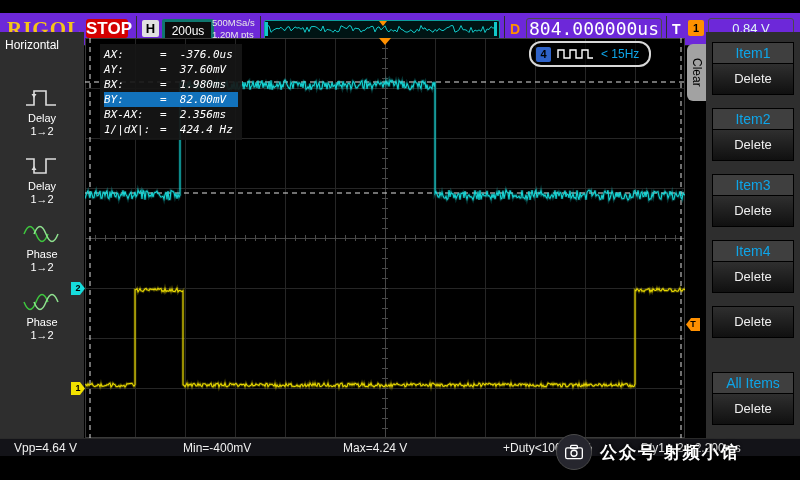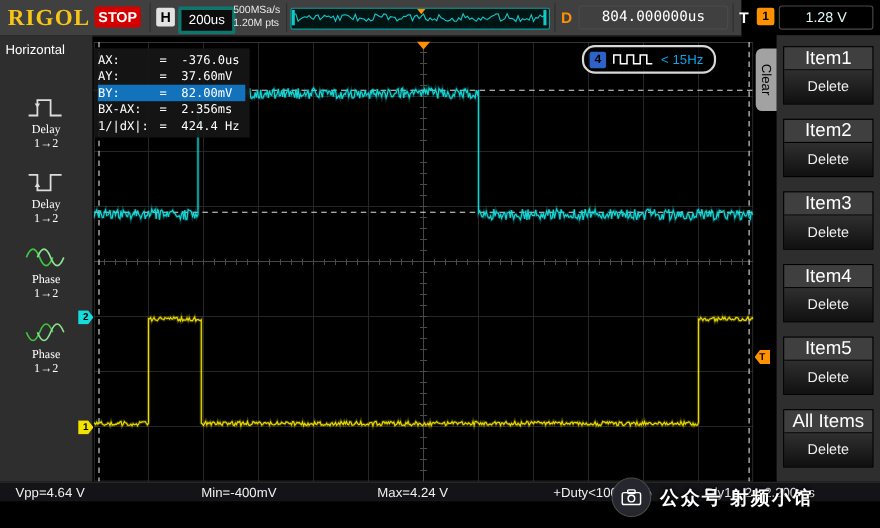--- a/index.html
+++ b/index.html
@@ -1,52 +1,52 @@
 <!DOCTYPE html>
 <html><head>
 <meta charset="utf-8">
 <style>
   html,body{margin:0;padding:0;}
   body{width:800px;height:480px;background:#000;position:relative;overflow:hidden;
        font-family:"Liberation Sans",sans-serif;-webkit-font-smoothing:antialiased;}
 
   
-  #topbar{position:absolute;left:0;top:0;width:674px;height:32px;background:#404040;border-bottom:1px solid #1c1c1c;}
+  #topbar{position:absolute;left:0;top:13px;width:800px;height:32px;background:#6d28d9;border-bottom:1px solid #1c1c1c;}
   .brand{position:absolute;left:7px;top:4px;font-family:"Liberation Serif",serif;font-weight:bold;
          font-size:21px;color:#f5c518;letter-spacing:1px;}
   .stopbtn{position:absolute;left:86px;top:6px;width:42px;height:19px;line-height:19px;text-align:center;
-           background:#d40000;color:#fff;font-weight:bold;font-size:13px;border-radius:3px;}
+           background:#d40000;color:#fff;font-weight:bold;font-size:17px;border-radius:3px;}
   .vdiv{position:absolute;top:3px;width:1px;height:26px;background:#2e2e2e;}
   .hbox{position:absolute;left:142px;top:7px;width:17px;height:17px;background:#e2e2e2;color:#000;
         font-weight:bold;font-size:13px;text-align:center;line-height:17px;border-radius:2px;}
   .tbbox{position:absolute;left:162px;top:6px;width:46px;height:19px;line-height:19px;text-align:center;
          background:#0c0c0c;border:3px solid #0f766e;border-radius:2px;color:#fff;font-size:12px;}
   .rate{position:absolute;left:212px;top:4px;font-size:9.5px;line-height:12px;color:#e8e8e8;}
   .preview{position:absolute;left:264px;top:7px;width:234px;height:18px;border:1px solid #0d9c9c;
            background:#001414;border-radius:2px;}
   .dlabel{position:absolute;left:510px;top:8px;color:#ff9000;font-weight:bold;font-size:14px;}
   .dbox{position:absolute;left:526px;top:5px;width:134px;height:20px;line-height:20px;text-align:center;
-        border:1px solid #4a4a4a;border-radius:3px;color:#fff;font-size:13px;font-family:"DejaVu Sans Mono",monospace;}
+        border:1px solid #4a4a4a;border-radius:3px;color:#fff;font-size:18px;font-family:"DejaVu Sans Mono",monospace;}
   .tlabel{position:absolute;left:672px;top:8px;color:#fff;font-weight:bold;font-size:14px;}
   .tsrc{position:absolute;left:688px;top:7px;width:16px;height:16px;background:#ff9000;border-radius:2px;
         color:#000;font-weight:bold;font-size:11px;text-align:center;line-height:16px;}
   .tbox{position:absolute;left:708px;top:5px;width:84px;height:20px;line-height:20px;text-align:center;
         border:1px solid #4a4a4a;border-radius:3px;color:#dff6f6;font-size:13px;}
 
   
   #sidebar{position:absolute;left:0;top:32px;width:84px;height:406px;background:#2e2e2e;}
   .sb-title{position:absolute;left:5px;top:6px;color:#fff;font-size:12px;}
-  .sb-item{position:absolute;left:0;width:84px;text-align:center;color:#fff;font-size:11px;line-height:13px;cursor:pointer;font-family:Liberation Serif, serif;}
+  .sb-item{position:absolute;left:0;width:84px;text-align:center;color:#fff;font-size:11px;line-height:13px;cursor:pointer;}
   .sb-item svg{display:block;margin:0 auto 2px auto;}
 
   
   #plot{position:absolute;left:85px;top:38px;width:600px;height:400px;background:#000;overflow:hidden;}
   #plot-svg{position:absolute;left:0;top:0;}
-  #readout{position:absolute;left:0;top:6px;width:134px;background:rgba(22,22,22,.92);
-           font-family:"DejaVu Sans Mono",monospace;font-size:11px;color:#fff;padding:3px 4px;}
+  #readout{position:absolute;left:15px;top:6px;width:134px;background:rgba(22,22,22,.92);
+           font-family:"DejaVu Sans Mono",monospace;font-size:11px;color:#fff;padding:3px 4px;font-style:italic;}
   .ro-row{height:15px;line-height:15px;white-space:pre;}
   .ro-row .lab{display:inline-block;width:56px;}
   .ro-row.hl{background:#1272bc;}
   #trigbadge{position:absolute;left:444px;top:3px;height:22px;display:flex;align-items:center;gap:6px;
              border:2px solid #d8d8d8;border-radius:12px;background:rgba(0,0,0,.65);padding:0 10px 0 5px;}
   .tb-ch{width:15px;height:15px;background:#2e62c8;border-radius:2px;color:#000;font-weight:bold;
          font-size:11px;text-align:center;line-height:15px;}
   .tb-freq{color:#0ea5e9;font-size:12px;}
 
   
@@ -56,21 +56,21 @@
   .tag.left{clip-path:polygon(36% 0,100% 0,100% 100%,36% 100%,0 50%);}
   #trig-top{position:absolute;left:379px;top:38px;width:0;height:0;z-index:5;
             border-left:6px solid transparent;border-right:6px solid transparent;border-top:7px solid #ff9000;}
 
   
   #rpanel{position:absolute;left:706px;top:32px;width:94px;height:406px;background:#2e2e2e;}
   #cleartab{position:absolute;left:687px;top:44px;width:19px;height:57px;background:#a2a2a2;color:#000;
             border-radius:6px 0 0 6px;writing-mode:vertical-rl;text-align:center;font-size:12px;
             line-height:19px;cursor:pointer;z-index:4;}
   .rp-group{position:absolute;left:712px;width:82px;border:1px solid #000;background:#1c1c1c;box-sizing:border-box;}
-  .rp-title{height:20px;line-height:20px;text-align:center;color:#ffffff;font-size:17px;background:#3f3f3f;
+  .rp-title{height:20px;line-height:20px;text-align:center;color:#0ea5e9;font-size:14px;background:#3f3f3f;
             border-bottom:1px solid #000;}
   .rp-btn{height:30px;line-height:30px;text-align:center;color:#eee;font-size:13px;
           background:linear-gradient(#2f2f2f,#101010);cursor:pointer;}
 
   
   #measbar{position:absolute;left:0;top:438px;width:800px;height:18px;background:#131318;border-top:1px solid #2a2a2a;box-sizing:border-box;}
   .meas{position:absolute;top:2px;color:#f0f0f0;font-size:12px;white-space:nowrap;}
   #chbar{position:absolute;left:0;top:456px;width:800px;height:24px;background:#000;}
 
   
@@ -100,21 +100,21 @@
         <rect x="229" y="1" width="3" height="14" fill="#11c9c9"></rect>
         <polygon points="114,0 122,0 118,5" fill="#ff9000"></polygon>
       </svg>
   </div>
   <div class="vdiv" style="left:504px"></div>
   <div class="dlabel">D</div>
   <div class="dbox">804.000000us</div>
   <div class="vdiv" style="left:666px"></div>
   <div class="tlabel">T</div>
   <div class="tsrc">1</div>
-  <div class="tbox">1.28 V</div>
+  <div class="tbox">0.84 V</div>
 </div>
 
 <div id="sidebar">
   <div class="sb-title">Horizontal</div>
 
   <div class="sb-item" style="top:54px">
     <svg width="40" height="24" viewBox="0 0 40 24">
       <path d="M4,19 H12 V5 H24 V19 H34" stroke="#ddd" stroke-width="1.6" fill="none"></path>
       <path d="M12,12 l-2.5,-4 h5 z" fill="#ddd"></path>
     </svg>
@@ -275,20 +275,21 @@
       <line x1="0" y1="44" x2="600" y2="44" stroke="#e0e0e0" stroke-width="1" stroke-dasharray="5,4"></line>
       <polyline points="0,160.5 1,157.3 2,154.5 3,152.7 4,156.6 5,160.0 6,153.4 7,156.3 8,159.8 9,159.6 10,154.7 11,152.7 12,157.8 13,157.5 14,156.2 15,152.9 16,160.3 17,160.3 18,154.2 19,154.1 20,157.7 21,154.3 22,152.8 23,159.8 24,160.8 25,153.5 26,159.7 27,153.1 28,155.2 29,154.9 30,158.3 31,158.9 32,154.8 33,155.9 34,161.0 35,158.4 36,156.1 37,157.1 38,152.3 39,158.4 40,153.4 41,156.8 42,158.0 43,160.7 44,157.8 45,155.5 46,154.2 47,161.0 48,158.0 49,157.7 50,153.8 51,158.7 52,157.1 53,152.1 54,154.8 55,153.8 56,152.4 57,161.0 58,152.4 59,153.4 60,161.8 61,153.4 62,152.9 63,154.6 64,158.7 65,157.2 66,158.3 67,154.5 68,159.1 69,155.3 70,154.3 71,154.4 72,153.1 73,155.4 74,156.0 75,157.8 76,159.0 77,158.7 78,158.2 79,161.2 80,156.6 81,154.0 82,161.4 83,153.0 84,161.5 85,161.3 86,152.6 87,153.1 88,153.4 89,154.6 90,158.6 91,155.3 92,160.6 93,156.0 94,159.2 95,157.2 95,45.7 96,46.2 97,43.2 98,44.2 99,51.3 100,45.8 101,49.1 102,51.1 103,44.0 104,47.7 105,42.4 106,48.6 107,47.6 108,48.8 109,46.2 110,44.9 111,51.6 112,49.0 113,51.4 114,49.1 115,44.5 116,51.2 117,50.7 118,51.2 119,51.8 120,43.1 121,47.1 122,43.3 123,43.7 124,44.9 125,44.6 126,45.1 127,45.8 128,48.4 129,47.5 130,48.3 131,45.5 132,42.6 133,48.3 134,44.7 135,44.8 136,49.0 137,47.8 138,48.8 139,45.9 140,45.7 141,47.6 142,42.3 143,50.9 144,51.5 145,50.1 146,51.0 147,45.9 148,50.8 149,43.7 150,50.7 151,51.1 152,43.7 153,51.1 154,51.2 155,48.5 156,46.7 157,48.3 158,44.2 159,51.1 160,44.3 161,48.0 162,48.6 163,44.0 164,43.0 165,51.7 166,48.6 167,47.5 168,42.8 169,49.1 170,48.9 171,44.3 172,50.0 173,42.5 174,50.7 175,47.2 176,45.3 177,42.4 178,49.8 179,44.6 180,47.8 181,45.0 182,47.8 183,50.8 184,43.5 185,51.4 186,42.3 187,51.8 188,47.4 189,49.7 190,48.7 191,48.4 192,45.8 193,48.8 194,46.7 195,43.5 196,51.8 197,46.4 198,49.4 199,43.3 200,42.0 201,43.4 202,46.5 203,48.6 204,50.0 205,50.7 206,44.2 207,46.0 208,50.6 209,44.0 210,44.3 211,44.8 212,44.3 213,47.3 214,44.8 215,45.2 216,48.8 217,44.4 218,49.8 219,43.5 220,44.1 221,51.3 222,50.4 223,48.9 224,50.6 225,45.6 226,51.8 227,49.0 228,47.1 229,47.9 230,44.4 231,43.4 232,49.8 233,47.2 234,44.9 235,50.8 236,51.1 237,50.2 238,44.0 239,44.7 240,48.9 241,44.7 242,51.2 243,45.3 244,46.4 245,49.7 246,49.1 247,44.3 248,48.5 249,47.8 250,46.8 251,51.7 252,44.3 253,47.1 254,42.8 255,47.7 256,47.2 257,49.6 258,43.0 259,47.9 260,45.8 261,47.0 262,49.9 263,45.6 264,45.2 265,46.6 266,50.9 267,48.2 268,43.3 269,44.2 270,47.3 271,49.9 272,49.9 273,48.5 274,46.9 275,46.7 276,43.5 277,42.7 278,49.6 279,50.4 280,42.8 281,42.1 282,51.0 283,45.7 284,47.5 285,45.0 286,47.2 287,50.7 288,47.3 289,46.3 290,44.8 291,47.8 292,45.5 293,43.3 294,45.4 295,46.5 296,44.4 297,45.7 298,49.7 299,44.7 300,46.3 301,43.0 302,46.5 303,43.7 304,48.4 305,42.1 306,43.9 307,42.3 308,43.5 309,47.6 310,46.2 311,43.1 312,46.6 313,51.4 314,42.6 315,44.0 316,45.7 317,43.3 318,49.8 319,44.5 320,49.7 321,49.4 322,45.4 323,47.6 324,50.6 325,51.6 326,50.6 327,47.8 328,49.3 329,45.1 330,43.0 331,44.7 332,45.2 333,48.7 334,44.6 335,48.6 336,50.5 337,43.1 338,42.9 339,45.9 340,44.2 341,50.7 342,46.5 343,51.3 344,50.7 345,48.7 346,49.3 347,50.9 348,44.0 349,47.7 350,43.8 350,155.6 351,153.8 352,156.1 353,158.8 354,159.2 355,155.2 356,157.6 357,154.2 358,157.7 359,159.9 360,160.3 361,158.2 362,161.6 363,160.6 364,152.1 365,158.8 366,154.0 367,155.9 368,155.6 369,160.2 370,156.2 371,160.5 372,158.2 373,156.1 374,155.7 375,161.6 376,155.4 377,155.4 378,154.5 379,160.0 380,153.1 381,157.8 382,161.2 383,157.6 384,156.8 385,158.9 386,158.7 387,159.6 388,161.7 389,158.5 390,152.3 391,157.2 392,161.0 393,153.5 394,161.9 395,152.4 396,161.4 397,157.1 398,155.8 399,157.8 400,157.8 401,158.0 402,152.8 403,157.9 404,157.7 405,158.7 406,161.1 407,156.0 408,159.9 409,155.7 410,161.2 411,157.1 412,154.0 413,157.9 414,152.4 415,155.4 416,160.9 417,160.1 418,152.6 419,160.6 420,156.2 421,152.0 422,154.1 423,155.1 424,161.4 425,152.4 426,155.0 427,155.5 428,159.5 429,157.2 430,158.5 431,157.2 432,159.5 433,159.2 434,158.1 435,160.1 436,159.9 437,152.2 438,159.8 439,159.8 440,160.9 441,156.6 442,161.3 443,158.3 444,153.2 445,161.9 446,157.6 447,152.2 448,157.1 449,159.0 450,153.7 451,152.1 452,159.7 453,156.5 454,154.6 455,156.1 456,152.6 457,156.9 458,156.0 459,158.2 460,156.9 461,159.0 462,160.2 463,154.9 464,159.7 465,160.4 466,158.1 467,156.6 468,159.4 469,157.3 470,152.3 471,160.8 472,154.9 473,154.0 474,158.1 475,154.3 476,155.0 477,160.8 478,157.1 479,156.0 480,152.7 481,158.9 482,156.1 483,156.4 484,159.9 485,152.7 486,160.3 487,158.8 488,155.6 489,159.9 490,159.6 491,160.8 492,152.4 493,158.7 494,161.8 495,154.2 496,159.1 497,157.4 498,156.8 499,155.6 500,156.7 501,161.8 502,154.5 503,152.8 504,152.1 505,153.5 506,152.4 507,157.8 508,156.4 509,155.7 510,152.4 511,158.0 512,156.9 513,156.8 514,158.0 515,161.5 516,161.1 517,156.7 518,161.4 519,154.6 520,153.1 521,155.0 522,155.1 523,152.3 524,162.0 525,160.4 526,156.9 527,153.1 528,156.0 529,161.1 530,159.2 531,154.3 532,158.9 533,155.0 534,159.5 535,154.0 536,158.1 537,160.7 538,160.7 539,160.4 540,156.3 541,156.8 542,160.0 543,162.0 544,160.8 545,155.4 546,160.0 547,159.0 548,159.2 549,153.1 550,152.6 551,155.9 552,158.0 553,152.4 554,157.4 555,161.2 556,154.8 557,153.8 558,158.5 559,158.2 560,153.5 561,159.0 562,153.2 563,154.8 564,162.0 565,160.9 566,161.0 567,155.9 568,158.6 569,153.2 570,153.7 571,154.4 572,154.0 573,153.7 574,158.1 575,160.6 576,161.2 577,155.5 578,155.4 579,156.5 580,153.5 581,154.8 582,154.9 583,160.1 584,157.6 585,153.2 586,156.8 587,154.3 588,161.6 589,161.2 590,156.7 591,154.9 592,157.9 593,158.6 594,157.1 595,153.3 596,159.6 597,161.2 598,155.1 599,156.5 600,157.1" fill="none" stroke="#16dcdc" stroke-width="3" opacity="0.22"></polyline>
       <polyline points="0,160.5 1,157.3 2,154.5 3,152.7 4,156.6 5,160.0 6,153.4 7,156.3 8,159.8 9,159.6 10,154.7 11,152.7 12,157.8 13,157.5 14,156.2 15,152.9 16,160.3 17,160.3 18,154.2 19,154.1 20,157.7 21,154.3 22,152.8 23,159.8 24,160.8 25,153.5 26,159.7 27,153.1 28,155.2 29,154.9 30,158.3 31,158.9 32,154.8 33,155.9 34,161.0 35,158.4 36,156.1 37,157.1 38,152.3 39,158.4 40,153.4 41,156.8 42,158.0 43,160.7 44,157.8 45,155.5 46,154.2 47,161.0 48,158.0 49,157.7 50,153.8 51,158.7 52,157.1 53,152.1 54,154.8 55,153.8 56,152.4 57,161.0 58,152.4 59,153.4 60,161.8 61,153.4 62,152.9 63,154.6 64,158.7 65,157.2 66,158.3 67,154.5 68,159.1 69,155.3 70,154.3 71,154.4 72,153.1 73,155.4 74,156.0 75,157.8 76,159.0 77,158.7 78,158.2 79,161.2 80,156.6 81,154.0 82,161.4 83,153.0 84,161.5 85,161.3 86,152.6 87,153.1 88,153.4 89,154.6 90,158.6 91,155.3 92,160.6 93,156.0 94,159.2 95,157.2 95,45.7 96,46.2 97,43.2 98,44.2 99,51.3 100,45.8 101,49.1 102,51.1 103,44.0 104,47.7 105,42.4 106,48.6 107,47.6 108,48.8 109,46.2 110,44.9 111,51.6 112,49.0 113,51.4 114,49.1 115,44.5 116,51.2 117,50.7 118,51.2 119,51.8 120,43.1 121,47.1 122,43.3 123,43.7 124,44.9 125,44.6 126,45.1 127,45.8 128,48.4 129,47.5 130,48.3 131,45.5 132,42.6 133,48.3 134,44.7 135,44.8 136,49.0 137,47.8 138,48.8 139,45.9 140,45.7 141,47.6 142,42.3 143,50.9 144,51.5 145,50.1 146,51.0 147,45.9 148,50.8 149,43.7 150,50.7 151,51.1 152,43.7 153,51.1 154,51.2 155,48.5 156,46.7 157,48.3 158,44.2 159,51.1 160,44.3 161,48.0 162,48.6 163,44.0 164,43.0 165,51.7 166,48.6 167,47.5 168,42.8 169,49.1 170,48.9 171,44.3 172,50.0 173,42.5 174,50.7 175,47.2 176,45.3 177,42.4 178,49.8 179,44.6 180,47.8 181,45.0 182,47.8 183,50.8 184,43.5 185,51.4 186,42.3 187,51.8 188,47.4 189,49.7 190,48.7 191,48.4 192,45.8 193,48.8 194,46.7 195,43.5 196,51.8 197,46.4 198,49.4 199,43.3 200,42.0 201,43.4 202,46.5 203,48.6 204,50.0 205,50.7 206,44.2 207,46.0 208,50.6 209,44.0 210,44.3 211,44.8 212,44.3 213,47.3 214,44.8 215,45.2 216,48.8 217,44.4 218,49.8 219,43.5 220,44.1 221,51.3 222,50.4 223,48.9 224,50.6 225,45.6 226,51.8 227,49.0 228,47.1 229,47.9 230,44.4 231,43.4 232,49.8 233,47.2 234,44.9 235,50.8 236,51.1 237,50.2 238,44.0 239,44.7 240,48.9 241,44.7 242,51.2 243,45.3 244,46.4 245,49.7 246,49.1 247,44.3 248,48.5 249,47.8 250,46.8 251,51.7 252,44.3 253,47.1 254,42.8 255,47.7 256,47.2 257,49.6 258,43.0 259,47.9 260,45.8 261,47.0 262,49.9 263,45.6 264,45.2 265,46.6 266,50.9 267,48.2 268,43.3 269,44.2 270,47.3 271,49.9 272,49.9 273,48.5 274,46.9 275,46.7 276,43.5 277,42.7 278,49.6 279,50.4 280,42.8 281,42.1 282,51.0 283,45.7 284,47.5 285,45.0 286,47.2 287,50.7 288,47.3 289,46.3 290,44.8 291,47.8 292,45.5 293,43.3 294,45.4 295,46.5 296,44.4 297,45.7 298,49.7 299,44.7 300,46.3 301,43.0 302,46.5 303,43.7 304,48.4 305,42.1 306,43.9 307,42.3 308,43.5 309,47.6 310,46.2 311,43.1 312,46.6 313,51.4 314,42.6 315,44.0 316,45.7 317,43.3 318,49.8 319,44.5 320,49.7 321,49.4 322,45.4 323,47.6 324,50.6 325,51.6 326,50.6 327,47.8 328,49.3 329,45.1 330,43.0 331,44.7 332,45.2 333,48.7 334,44.6 335,48.6 336,50.5 337,43.1 338,42.9 339,45.9 340,44.2 341,50.7 342,46.5 343,51.3 344,50.7 345,48.7 346,49.3 347,50.9 348,44.0 349,47.7 350,43.8 350,155.6 351,153.8 352,156.1 353,158.8 354,159.2 355,155.2 356,157.6 357,154.2 358,157.7 359,159.9 360,160.3 361,158.2 362,161.6 363,160.6 364,152.1 365,158.8 366,154.0 367,155.9 368,155.6 369,160.2 370,156.2 371,160.5 372,158.2 373,156.1 374,155.7 375,161.6 376,155.4 377,155.4 378,154.5 379,160.0 380,153.1 381,157.8 382,161.2 383,157.6 384,156.8 385,158.9 386,158.7 387,159.6 388,161.7 389,158.5 390,152.3 391,157.2 392,161.0 393,153.5 394,161.9 395,152.4 396,161.4 397,157.1 398,155.8 399,157.8 400,157.8 401,158.0 402,152.8 403,157.9 404,157.7 405,158.7 406,161.1 407,156.0 408,159.9 409,155.7 410,161.2 411,157.1 412,154.0 413,157.9 414,152.4 415,155.4 416,160.9 417,160.1 418,152.6 419,160.6 420,156.2 421,152.0 422,154.1 423,155.1 424,161.4 425,152.4 426,155.0 427,155.5 428,159.5 429,157.2 430,158.5 431,157.2 432,159.5 433,159.2 434,158.1 435,160.1 436,159.9 437,152.2 438,159.8 439,159.8 440,160.9 441,156.6 442,161.3 443,158.3 444,153.2 445,161.9 446,157.6 447,152.2 448,157.1 449,159.0 450,153.7 451,152.1 452,159.7 453,156.5 454,154.6 455,156.1 456,152.6 457,156.9 458,156.0 459,158.2 460,156.9 461,159.0 462,160.2 463,154.9 464,159.7 465,160.4 466,158.1 467,156.6 468,159.4 469,157.3 470,152.3 471,160.8 472,154.9 473,154.0 474,158.1 475,154.3 476,155.0 477,160.8 478,157.1 479,156.0 480,152.7 481,158.9 482,156.1 483,156.4 484,159.9 485,152.7 486,160.3 487,158.8 488,155.6 489,159.9 490,159.6 491,160.8 492,152.4 493,158.7 494,161.8 495,154.2 496,159.1 497,157.4 498,156.8 499,155.6 500,156.7 501,161.8 502,154.5 503,152.8 504,152.1 505,153.5 506,152.4 507,157.8 508,156.4 509,155.7 510,152.4 511,158.0 512,156.9 513,156.8 514,158.0 515,161.5 516,161.1 517,156.7 518,161.4 519,154.6 520,153.1 521,155.0 522,155.1 523,152.3 524,162.0 525,160.4 526,156.9 527,153.1 528,156.0 529,161.1 530,159.2 531,154.3 532,158.9 533,155.0 534,159.5 535,154.0 536,158.1 537,160.7 538,160.7 539,160.4 540,156.3 541,156.8 542,160.0 543,162.0 544,160.8 545,155.4 546,160.0 547,159.0 548,159.2 549,153.1 550,152.6 551,155.9 552,158.0 553,152.4 554,157.4 555,161.2 556,154.8 557,153.8 558,158.5 559,158.2 560,153.5 561,159.0 562,153.2 563,154.8 564,162.0 565,160.9 566,161.0 567,155.9 568,158.6 569,153.2 570,153.7 571,154.4 572,154.0 573,153.7 574,158.1 575,160.6 576,161.2 577,155.5 578,155.4 579,156.5 580,153.5 581,154.8 582,154.9 583,160.1 584,157.6 585,153.2 586,156.8 587,154.3 588,161.6 589,161.2 590,156.7 591,154.9 592,157.9 593,158.6 594,157.1 595,153.3 596,159.6 597,161.2 598,155.1 599,156.5 600,157.1" fill="none" stroke="#16dcdc" stroke-width="1.1" opacity="0.95"></polyline>
       <polyline points="0,346.8 1,346.6 2,347.9 3,345.8 4,347.6 5,346.5 6,346.5 7,345.3 8,347.5 9,348.2 10,348.6 11,347.9 12,347.9 13,346.5 14,346.8 15,348.8 16,345.7 17,348.5 18,348.0 19,348.2 20,347.6 21,347.7 22,346.6 23,347.1 24,345.6 25,345.1 26,349.0 27,347.7 28,345.3 29,346.3 30,346.6 31,348.5 32,348.6 33,348.5 34,347.6 35,349.0 36,347.2 37,348.1 38,347.9 39,347.3 40,349.0 41,347.5 42,345.5 43,346.1 44,345.6 45,345.6 46,345.4 47,345.3 48,346.8 49,348.2 50,346.6 50,251.7 51,251.8 52,250.7 53,253.9 54,252.2 55,250.6 56,252.7 57,253.0 58,253.6 59,252.2 60,250.9 61,250.5 62,251.9 63,252.0 64,252.6 65,250.9 66,251.1 67,251.6 68,251.0 69,252.0 70,250.7 71,251.9 72,252.0 73,250.2 74,251.5 75,250.8 76,250.6 77,253.6 78,252.5 79,253.8 80,250.4 81,253.7 82,252.7 83,253.1 84,253.1 85,251.2 86,253.4 87,250.9 88,253.5 89,253.4 90,253.6 91,251.9 92,250.2 93,254.0 94,252.6 95,252.5 96,253.0 97,253.6 98,252.7 98,346.7 99,347.5 100,348.7 101,346.9 102,345.1 103,348.3 104,346.1 105,347.1 106,345.9 107,348.4 108,345.9 109,345.5 110,346.3 111,348.0 112,347.9 113,345.4 114,347.6 115,346.0 116,348.0 117,348.7 118,345.8 119,345.8 120,345.7 121,346.5 122,348.2 123,346.7 124,347.6 125,346.2 126,345.3 127,348.4 128,348.9 129,346.5 130,348.1 131,345.5 132,345.9 133,345.0 134,349.0 135,346.5 136,345.6 137,347.8 138,347.2 139,347.9 140,345.1 141,348.3 142,348.9 143,348.1 144,347.7 145,345.2 146,345.6 147,346.8 148,345.9 149,347.2 150,345.9 151,345.5 152,346.5 153,348.5 154,347.8 155,346.4 156,346.1 157,347.0 158,346.4 159,346.4 160,348.4 161,345.6 162,347.4 163,347.9 164,348.3 165,347.8 166,347.3 167,345.3 168,347.9 169,347.6 170,347.4 171,345.9 172,346.8 173,346.9 174,347.4 175,345.6 176,345.7 177,346.3 178,347.2 179,346.8 180,348.3 181,345.3 182,345.5 183,348.6 184,347.3 185,345.9 186,346.6 187,346.1 188,347.2 189,348.1 190,345.6 191,348.9 192,346.9 193,348.5 194,348.9 195,346.7 196,348.6 197,347.4 198,347.1 199,347.5 200,348.6 201,345.4 202,347.4 203,347.9 204,345.8 205,346.5 206,345.5 207,348.5 208,348.1 209,348.7 210,348.3 211,348.2 212,346.9 213,348.4 214,347.8 215,348.9 216,346.7 217,346.3 218,348.4 219,347.7 220,346.0 221,348.6 222,347.8 223,346.3 224,348.3 225,345.1 226,346.7 227,347.9 228,345.4 229,347.4 230,345.2 231,347.8 232,348.2 233,345.4 234,345.6 235,348.5 236,348.5 237,347.9 238,346.8 239,345.1 240,347.0 241,348.1 242,347.9 243,345.2 244,348.6 245,347.7 246,347.8 247,348.7 248,348.2 249,347.5 250,348.4 251,346.6 252,346.1 253,346.0 254,349.0 255,346.2 256,345.3 257,345.1 258,348.6 259,348.0 260,347.4 261,348.9 262,348.5 263,345.5 264,345.4 265,347.0 266,345.7 267,347.3 268,345.6 269,347.0 270,345.2 271,345.7 272,346.7 273,345.8 274,348.8 275,348.1 276,347.2 277,345.0 278,347.4 279,345.4 280,348.4 281,348.6 282,348.3 283,348.9 284,346.1 285,347.4 286,345.1 287,348.0 288,347.9 289,348.9 290,348.0 291,347.2 292,347.8 293,345.3 294,346.3 295,348.8 296,346.7 297,347.1 298,348.2 299,348.8 300,348.0 301,346.5 302,348.4 303,348.1 304,346.8 305,348.6 306,345.8 307,348.8 308,346.5 309,346.0 310,346.8 311,346.4 312,345.3 313,346.4 314,346.7 315,347.0 316,347.2 317,347.4 318,346.4 319,345.9 320,348.8 321,348.3 322,345.5 323,347.0 324,346.9 325,346.9 326,345.4 327,347.2 328,345.6 329,345.7 330,346.2 331,347.7 332,346.5 333,346.5 334,345.9 335,345.3 336,347.9 337,347.7 338,346.3 339,347.0 340,347.6 341,346.4 342,347.0 343,348.3 344,347.8 345,345.3 346,348.7 347,345.2 348,345.1 349,346.1 350,346.5 351,348.0 352,346.2 353,347.9 354,346.4 355,348.3 356,345.9 357,346.2 358,348.3 359,348.4 360,347.6 361,347.6 362,348.3 363,346.8 364,346.3 365,345.4 366,347.6 367,346.1 368,346.0 369,346.2 370,348.7 371,346.4 372,346.5 373,347.8 374,346.4 375,345.3 376,347.1 377,347.6 378,347.3 379,348.8 380,346.9 381,348.1 382,347.3 383,345.0 384,347.9 385,348.3 386,346.8 387,347.9 388,349.0 389,345.5 390,347.4 391,347.0 392,347.6 393,346.9 394,345.0 395,345.6 396,348.5 397,347.1 398,345.3 399,346.1 400,347.2 401,345.5 402,345.9 403,346.3 404,345.1 405,345.5 406,346.5 407,346.1 408,347.3 409,346.0 410,345.7 411,348.3 412,346.1 413,346.5 414,345.3 415,347.6 416,346.6 417,347.3 418,345.4 419,347.1 420,345.5 421,346.1 422,346.5 423,345.7 424,346.1 425,348.0 426,345.0 427,347.8 428,348.2 429,347.3 430,346.2 431,347.4 432,347.0 433,347.7 434,346.0 435,345.6 436,347.5 437,345.9 438,346.0 439,346.6 440,345.8 441,348.2 442,346.1 443,346.9 444,348.5 445,346.2 446,347.6 447,347.7 448,346.5 449,348.2 450,348.0 451,348.3 452,347.2 453,347.6 454,348.3 455,347.3 456,345.5 457,348.6 458,347.0 459,349.0 460,348.2 461,348.9 462,347.3 463,345.1 464,345.6 465,345.8 466,346.7 467,345.5 468,347.2 469,345.5 470,346.5 471,345.6 472,345.9 473,347.7 474,346.4 475,346.1 476,348.8 477,348.7 478,345.5 479,346.1 480,345.9 481,348.5 482,348.9 483,348.2 484,347.4 485,346.0 486,345.7 487,345.9 488,348.9 489,346.6 490,347.1 491,345.8 492,346.4 493,348.3 494,345.5 495,348.3 496,348.8 497,347.0 498,348.4 499,345.7 500,347.9 501,345.2 502,348.1 503,346.5 504,347.5 505,346.1 506,346.1 507,347.2 508,348.1 509,348.1 510,346.9 511,346.6 512,347.3 513,347.5 514,345.7 515,346.0 516,347.0 517,348.5 518,347.2 519,345.9 520,347.9 521,346.4 522,348.1 523,347.8 524,347.0 525,347.1 526,345.5 527,348.2 528,347.3 529,347.1 530,347.4 531,346.3 532,347.8 533,348.1 534,345.1 535,347.4 536,348.8 537,345.4 538,347.5 539,346.2 540,346.3 541,345.5 542,345.8 543,347.6 544,348.6 545,346.7 546,348.8 547,347.4 548,348.6 549,348.4 550,346.0 550,252.1 551,252.8 552,250.7 553,251.8 554,253.4 555,251.8 556,251.3 557,253.3 558,252.7 559,253.7 560,252.2 561,251.8 562,251.4 563,250.9 564,250.5 565,253.9 566,251.9 567,253.6 568,250.7 569,251.8 570,252.5 571,252.4 572,250.2 573,252.0 574,250.5 575,252.8 576,252.9 577,251.4 578,250.6 579,252.0 580,252.8 581,252.2 582,252.8 583,252.4 584,250.8 585,250.7 586,251.2 587,253.5 588,253.4 589,253.3 590,251.8 591,252.8 592,253.3 593,253.3 594,251.6 595,250.1 596,252.7 597,253.0 598,251.6 599,250.9 600,252.1" fill="none" stroke="#f2e200" stroke-width="3" opacity="0.22"></polyline>
       <polyline points="0,346.8 1,346.6 2,347.9 3,345.8 4,347.6 5,346.5 6,346.5 7,345.3 8,347.5 9,348.2 10,348.6 11,347.9 12,347.9 13,346.5 14,346.8 15,348.8 16,345.7 17,348.5 18,348.0 19,348.2 20,347.6 21,347.7 22,346.6 23,347.1 24,345.6 25,345.1 26,349.0 27,347.7 28,345.3 29,346.3 30,346.6 31,348.5 32,348.6 33,348.5 34,347.6 35,349.0 36,347.2 37,348.1 38,347.9 39,347.3 40,349.0 41,347.5 42,345.5 43,346.1 44,345.6 45,345.6 46,345.4 47,345.3 48,346.8 49,348.2 50,346.6 50,251.7 51,251.8 52,250.7 53,253.9 54,252.2 55,250.6 56,252.7 57,253.0 58,253.6 59,252.2 60,250.9 61,250.5 62,251.9 63,252.0 64,252.6 65,250.9 66,251.1 67,251.6 68,251.0 69,252.0 70,250.7 71,251.9 72,252.0 73,250.2 74,251.5 75,250.8 76,250.6 77,253.6 78,252.5 79,253.8 80,250.4 81,253.7 82,252.7 83,253.1 84,253.1 85,251.2 86,253.4 87,250.9 88,253.5 89,253.4 90,253.6 91,251.9 92,250.2 93,254.0 94,252.6 95,252.5 96,253.0 97,253.6 98,252.7 98,346.7 99,347.5 100,348.7 101,346.9 102,345.1 103,348.3 104,346.1 105,347.1 106,345.9 107,348.4 108,345.9 109,345.5 110,346.3 111,348.0 112,347.9 113,345.4 114,347.6 115,346.0 116,348.0 117,348.7 118,345.8 119,345.8 120,345.7 121,346.5 122,348.2 123,346.7 124,347.6 125,346.2 126,345.3 127,348.4 128,348.9 129,346.5 130,348.1 131,345.5 132,345.9 133,345.0 134,349.0 135,346.5 136,345.6 137,347.8 138,347.2 139,347.9 140,345.1 141,348.3 142,348.9 143,348.1 144,347.7 145,345.2 146,345.6 147,346.8 148,345.9 149,347.2 150,345.9 151,345.5 152,346.5 153,348.5 154,347.8 155,346.4 156,346.1 157,347.0 158,346.4 159,346.4 160,348.4 161,345.6 162,347.4 163,347.9 164,348.3 165,347.8 166,347.3 167,345.3 168,347.9 169,347.6 170,347.4 171,345.9 172,346.8 173,346.9 174,347.4 175,345.6 176,345.7 177,346.3 178,347.2 179,346.8 180,348.3 181,345.3 182,345.5 183,348.6 184,347.3 185,345.9 186,346.6 187,346.1 188,347.2 189,348.1 190,345.6 191,348.9 192,346.9 193,348.5 194,348.9 195,346.7 196,348.6 197,347.4 198,347.1 199,347.5 200,348.6 201,345.4 202,347.4 203,347.9 204,345.8 205,346.5 206,345.5 207,348.5 208,348.1 209,348.7 210,348.3 211,348.2 212,346.9 213,348.4 214,347.8 215,348.9 216,346.7 217,346.3 218,348.4 219,347.7 220,346.0 221,348.6 222,347.8 223,346.3 224,348.3 225,345.1 226,346.7 227,347.9 228,345.4 229,347.4 230,345.2 231,347.8 232,348.2 233,345.4 234,345.6 235,348.5 236,348.5 237,347.9 238,346.8 239,345.1 240,347.0 241,348.1 242,347.9 243,345.2 244,348.6 245,347.7 246,347.8 247,348.7 248,348.2 249,347.5 250,348.4 251,346.6 252,346.1 253,346.0 254,349.0 255,346.2 256,345.3 257,345.1 258,348.6 259,348.0 260,347.4 261,348.9 262,348.5 263,345.5 264,345.4 265,347.0 266,345.7 267,347.3 268,345.6 269,347.0 270,345.2 271,345.7 272,346.7 273,345.8 274,348.8 275,348.1 276,347.2 277,345.0 278,347.4 279,345.4 280,348.4 281,348.6 282,348.3 283,348.9 284,346.1 285,347.4 286,345.1 287,348.0 288,347.9 289,348.9 290,348.0 291,347.2 292,347.8 293,345.3 294,346.3 295,348.8 296,346.7 297,347.1 298,348.2 299,348.8 300,348.0 301,346.5 302,348.4 303,348.1 304,346.8 305,348.6 306,345.8 307,348.8 308,346.5 309,346.0 310,346.8 311,346.4 312,345.3 313,346.4 314,346.7 315,347.0 316,347.2 317,347.4 318,346.4 319,345.9 320,348.8 321,348.3 322,345.5 323,347.0 324,346.9 325,346.9 326,345.4 327,347.2 328,345.6 329,345.7 330,346.2 331,347.7 332,346.5 333,346.5 334,345.9 335,345.3 336,347.9 337,347.7 338,346.3 339,347.0 340,347.6 341,346.4 342,347.0 343,348.3 344,347.8 345,345.3 346,348.7 347,345.2 348,345.1 349,346.1 350,346.5 351,348.0 352,346.2 353,347.9 354,346.4 355,348.3 356,345.9 357,346.2 358,348.3 359,348.4 360,347.6 361,347.6 362,348.3 363,346.8 364,346.3 365,345.4 366,347.6 367,346.1 368,346.0 369,346.2 370,348.7 371,346.4 372,346.5 373,347.8 374,346.4 375,345.3 376,347.1 377,347.6 378,347.3 379,348.8 380,346.9 381,348.1 382,347.3 383,345.0 384,347.9 385,348.3 386,346.8 387,347.9 388,349.0 389,345.5 390,347.4 391,347.0 392,347.6 393,346.9 394,345.0 395,345.6 396,348.5 397,347.1 398,345.3 399,346.1 400,347.2 401,345.5 402,345.9 403,346.3 404,345.1 405,345.5 406,346.5 407,346.1 408,347.3 409,346.0 410,345.7 411,348.3 412,346.1 413,346.5 414,345.3 415,347.6 416,346.6 417,347.3 418,345.4 419,347.1 420,345.5 421,346.1 422,346.5 423,345.7 424,346.1 425,348.0 426,345.0 427,347.8 428,348.2 429,347.3 430,346.2 431,347.4 432,347.0 433,347.7 434,346.0 435,345.6 436,347.5 437,345.9 438,346.0 439,346.6 440,345.8 441,348.2 442,346.1 443,346.9 444,348.5 445,346.2 446,347.6 447,347.7 448,346.5 449,348.2 450,348.0 451,348.3 452,347.2 453,347.6 454,348.3 455,347.3 456,345.5 457,348.6 458,347.0 459,349.0 460,348.2 461,348.9 462,347.3 463,345.1 464,345.6 465,345.8 466,346.7 467,345.5 468,347.2 469,345.5 470,346.5 471,345.6 472,345.9 473,347.7 474,346.4 475,346.1 476,348.8 477,348.7 478,345.5 479,346.1 480,345.9 481,348.5 482,348.9 483,348.2 484,347.4 485,346.0 486,345.7 487,345.9 488,348.9 489,346.6 490,347.1 491,345.8 492,346.4 493,348.3 494,345.5 495,348.3 496,348.8 497,347.0 498,348.4 499,345.7 500,347.9 501,345.2 502,348.1 503,346.5 504,347.5 505,346.1 506,346.1 507,347.2 508,348.1 509,348.1 510,346.9 511,346.6 512,347.3 513,347.5 514,345.7 515,346.0 516,347.0 517,348.5 518,347.2 519,345.9 520,347.9 521,346.4 522,348.1 523,347.8 524,347.0 525,347.1 526,345.5 527,348.2 528,347.3 529,347.1 530,347.4 531,346.3 532,347.8 533,348.1 534,345.1 535,347.4 536,348.8 537,345.4 538,347.5 539,346.2 540,346.3 541,345.5 542,345.8 543,347.6 544,348.6 545,346.7 546,348.8 547,347.4 548,348.6 549,348.4 550,346.0 550,252.1 551,252.8 552,250.7 553,251.8 554,253.4 555,251.8 556,251.3 557,253.3 558,252.7 559,253.7 560,252.2 561,251.8 562,251.4 563,250.9 564,250.5 565,253.9 566,251.9 567,253.6 568,250.7 569,251.8 570,252.5 571,252.4 572,250.2 573,252.0 574,250.5 575,252.8 576,252.9 577,251.4 578,250.6 579,252.0 580,252.8 581,252.2 582,252.8 583,252.4 584,250.8 585,250.7 586,251.2 587,253.5 588,253.4 589,253.3 590,251.8 591,252.8 592,253.3 593,253.3 594,251.6 595,250.1 596,252.7 597,253.0 598,251.6 599,250.9 600,252.1" fill="none" stroke="#f2e200" stroke-width="1.1" opacity="0.95"></polyline>
     </svg>
 
   <div id="readout">
     <div class="ro-row"><span class="lab">AX:</span><span>=  -376.0us</span></div>
     <div class="ro-row"><span class="lab">AY:</span><span>=  37.60mV</span></div>
+    <div class="ro-row"><span class="lab">BX:</span><span>=  1.980ms</span></div>
     <div class="ro-row hl"><span class="lab">BY:</span><span>=  82.00mV</span></div>
     <div class="ro-row"><span class="lab">BX-AX:</span><span>=  2.356ms</span></div>
     <div class="ro-row"><span class="lab">1/|dX|:</span><span>=  424.4 Hz</span></div>
   </div>
 
   <div id="trigbadge">
     <span class="tb-ch">4</span>
     <svg width="38" height="12" viewBox="0 0 38 12">
       <path d="M1,10 V2 H7 V10 H13 V2 H19 V10 H25 V2 H31 V10 H36" stroke="#fff" stroke-width="1.4" fill="none"></path>
     </svg>
@@ -314,21 +315,20 @@
 </div>
 <div class="rp-group" style="top:174px">
   <div class="rp-title">Item3</div>
   <div class="rp-btn">Delete</div>
 </div>
 <div class="rp-group" style="top:240px">
   <div class="rp-title">Item4</div>
   <div class="rp-btn">Delete</div>
 </div>
 <div class="rp-group" style="top:306px">
-  <div class="rp-title">Item5</div>
   <div class="rp-btn">Delete</div>
 </div>
 <div class="rp-group" style="top:372px">
   <div class="rp-title">All Items</div>
   <div class="rp-btn">Delete</div>
 </div>
 
 <div id="measbar">
   <span class="meas" style="left:14px">Vpp=4.64 V</span>
   <span class="meas" style="left:183px">Min=-400mV</span>

